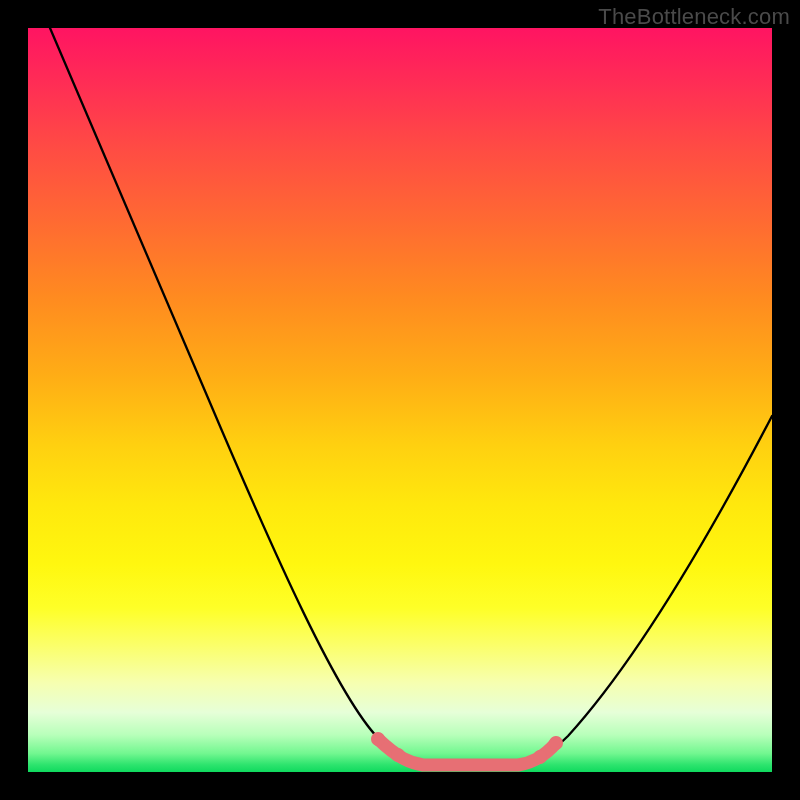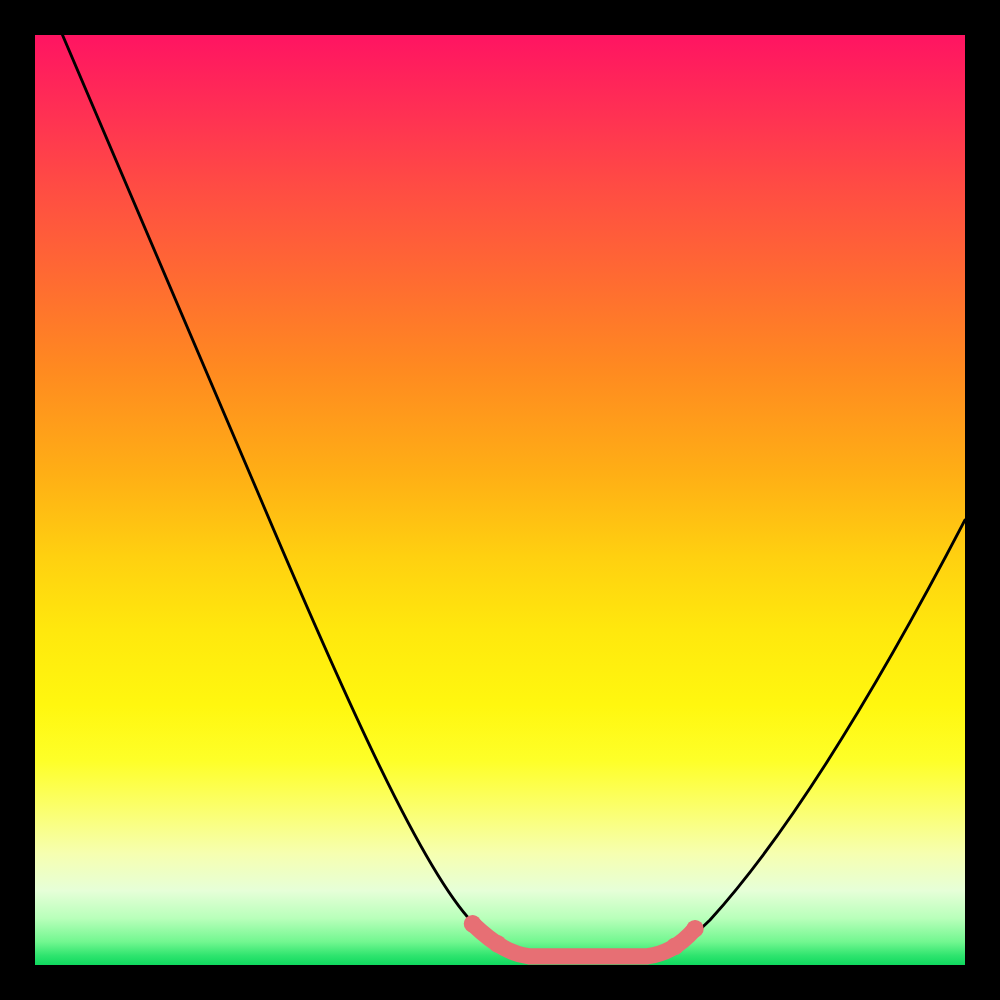--- a/index.html
+++ b/index.html
@@ -67,20 +67,21 @@
     left: 0;
     top: 0;
     width: 100%;
     height: 100%;
   }
 </style>
 </head>
 <body>
 
 <div class="outer">
+  <div class="watermark">TheBottleneck.com</div>
 
   <div class="plot">
     <div class="gradient"></div>
 
     <svg class="curve" viewBox="0 0 744 744" preserveAspectRatio="none">
       <path d="M 22 0
                C 60 90, 110 205, 180 370
                C 250 535, 310 668, 350 710
                C 370 730, 382 735, 395 737
                L 490 737

